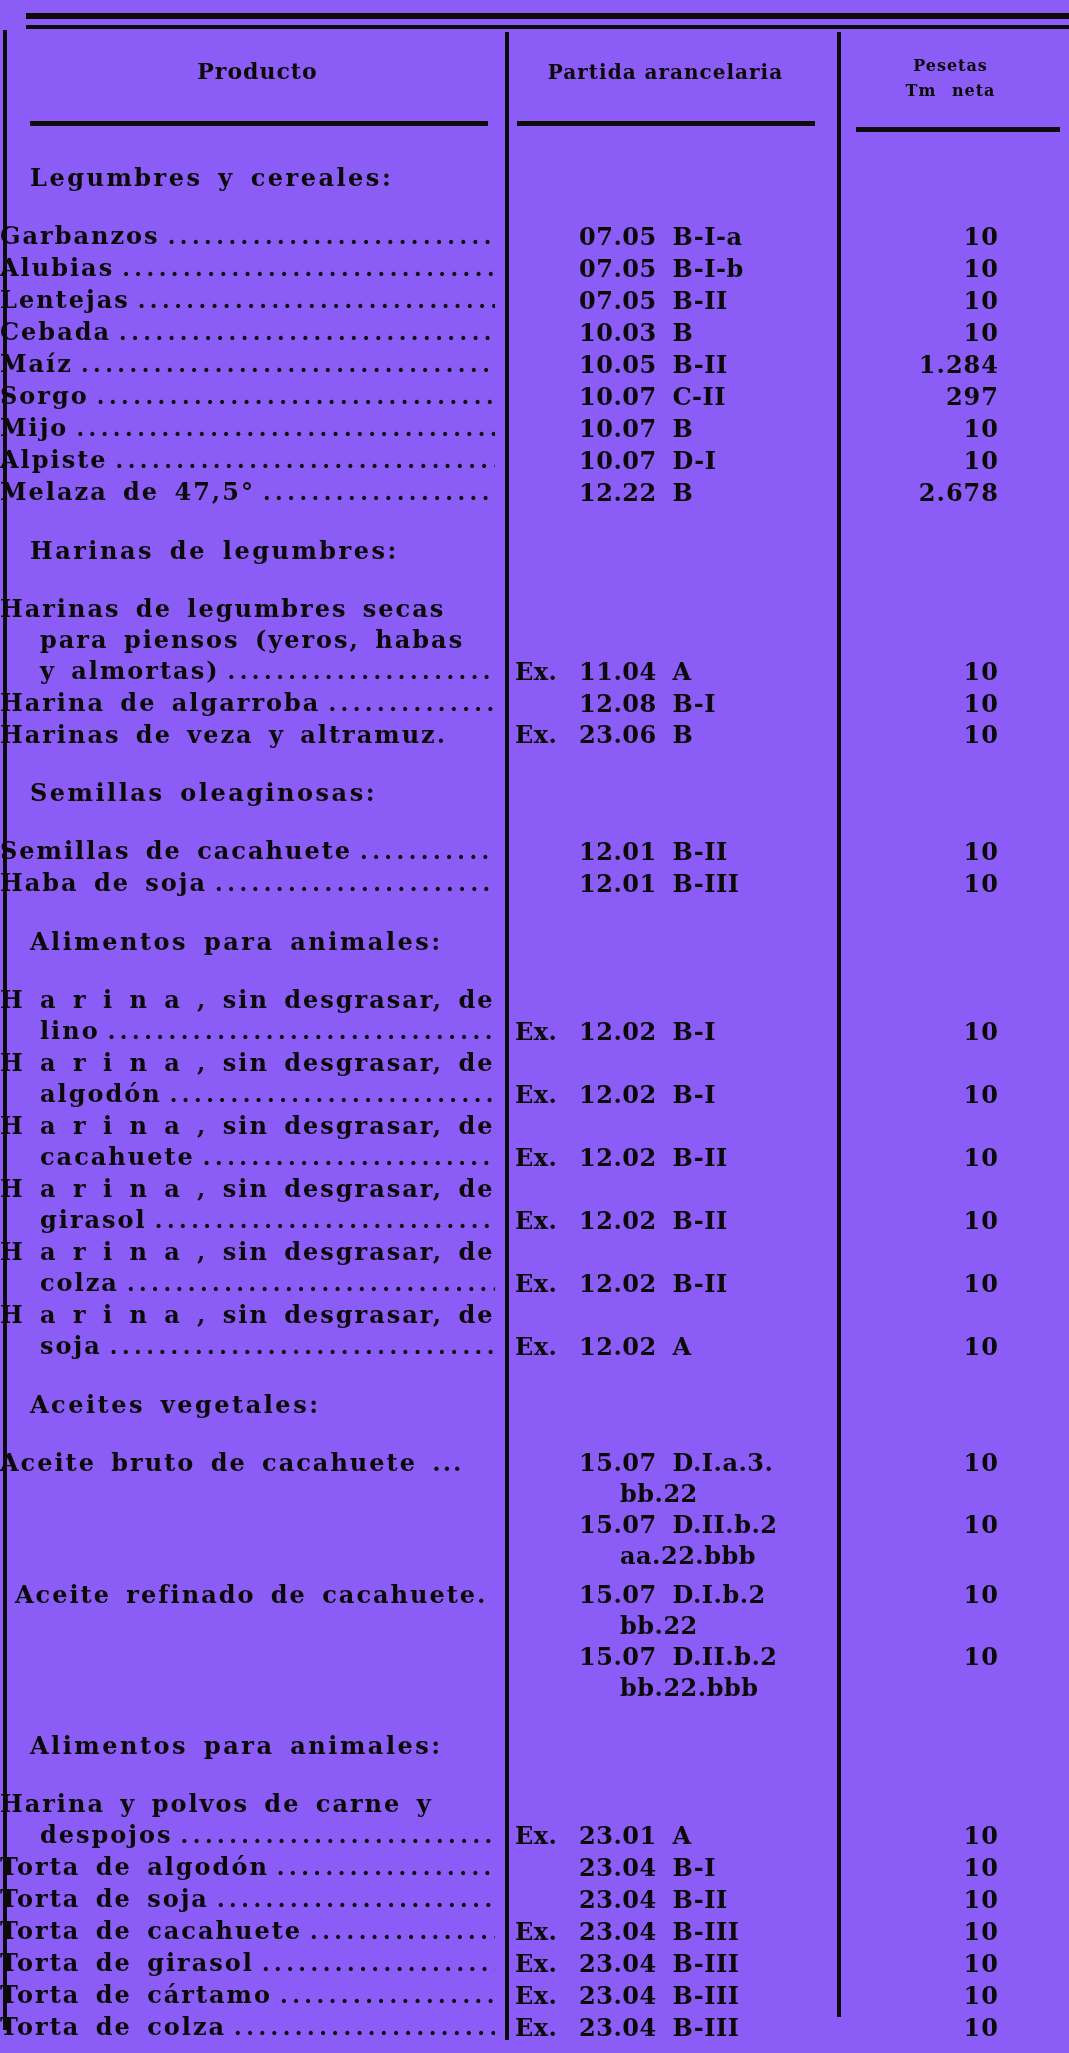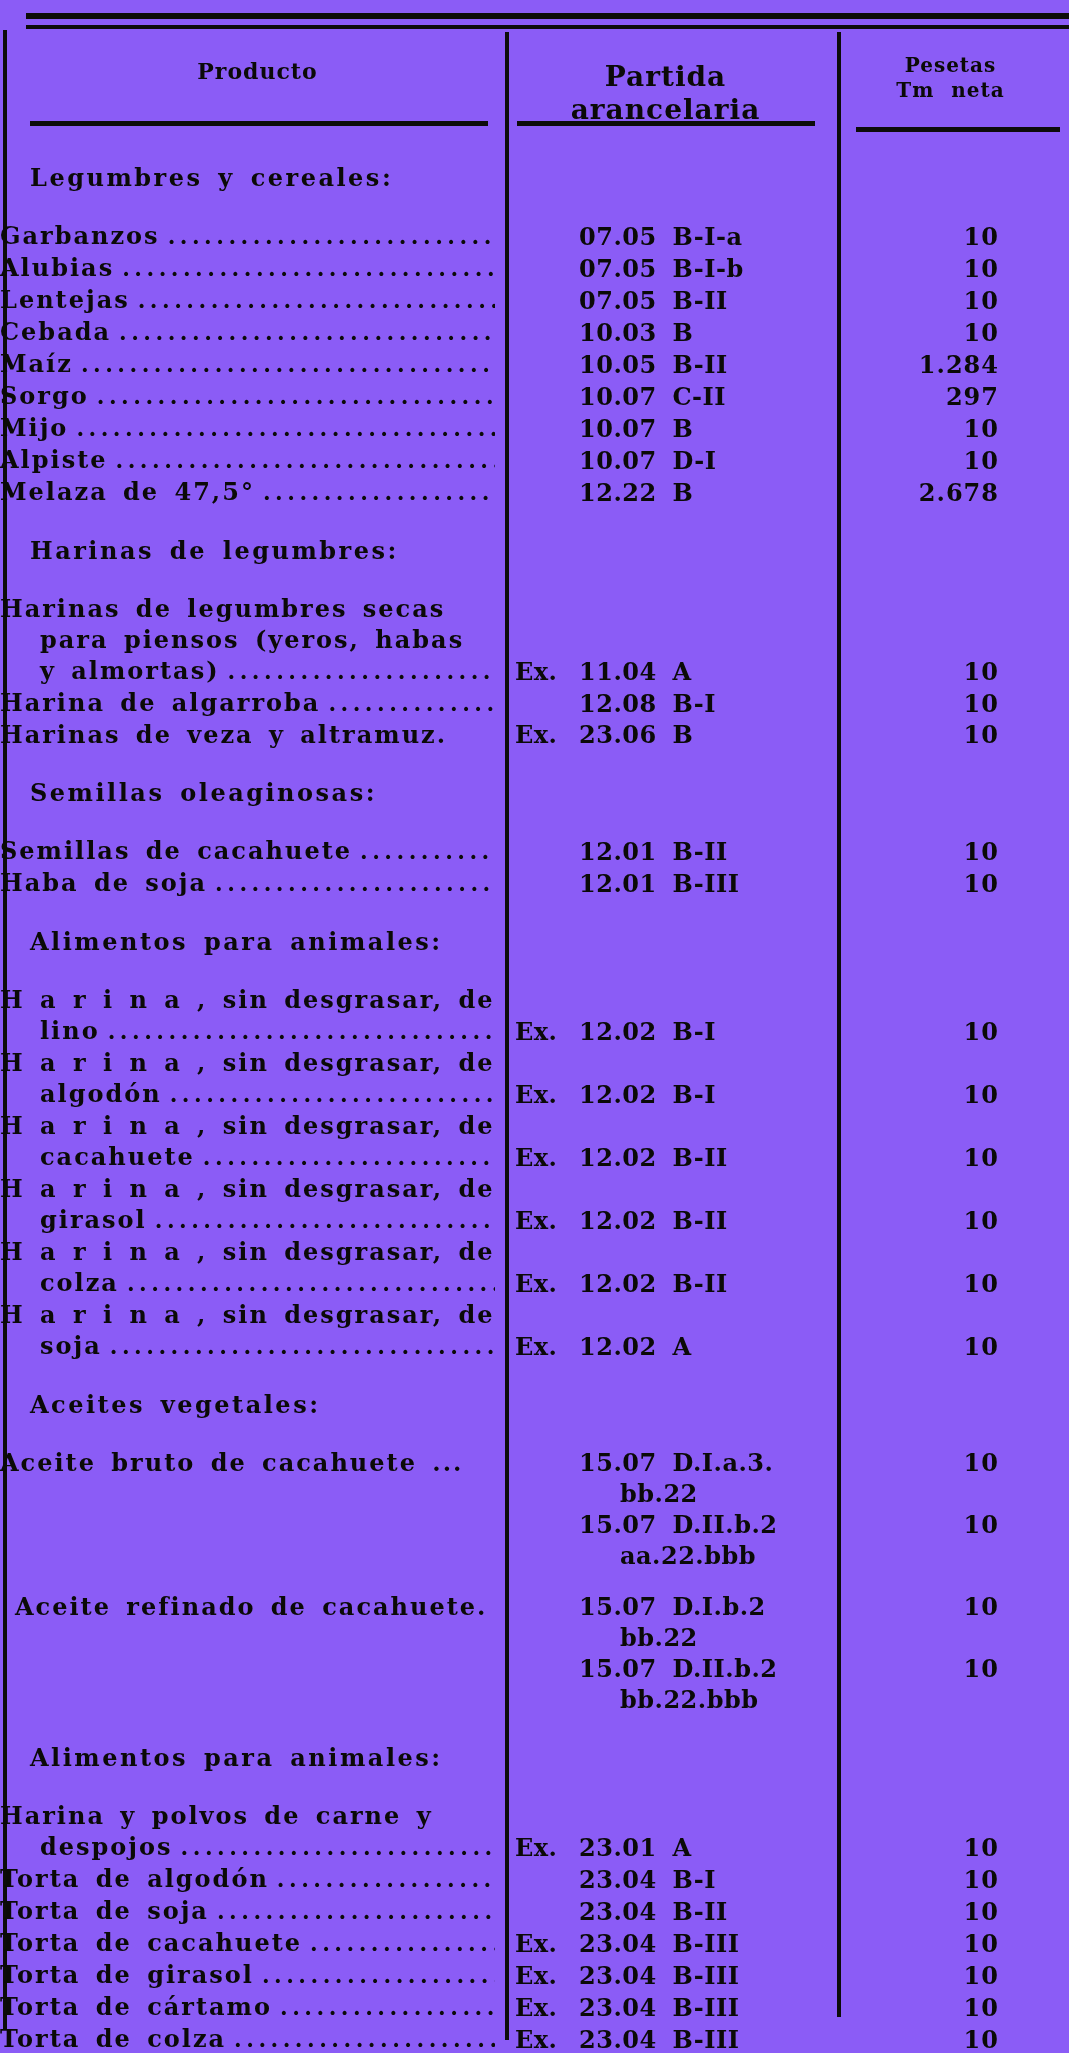--- a/index.html
+++ b/index.html
@@ -18,37 +18,37 @@
   #rule-top-2{left:26px;right:0;top:25px;height:4px;}
   #border-left{left:3px;width:4px;top:30px;height:2000px;}
   #sep-1{left:505px;width:4px;top:32px;height:2008px;}
   #sep-2{left:837px;width:4px;top:32px;height:1985px;}
   #uline-1{left:30px;width:458px;top:121px;height:5px;}
   #uline-2{left:517px;width:298px;top:121px;height:5px;}
   #uline-3{left:856px;width:204px;top:127px;height:5px;}
   
   .hdr{position:absolute;text-align:center;letter-spacing:1px;}
   #hdr-producto{left:30px;width:455px;top:58px;font-size:22px;}
-  #hdr-partida{left:513px;width:305px;top:60px;font-size:28px;}
-  #hdr-pesetas{left:843px;width:215px;top:53px;font-size:20px;line-height:25px;}
+  #hdr-partida{left:513px;width:305px;top:60px;font-size:20px;}
+  #hdr-pesetas{left:843px;width:215px;top:53px;font-size:16px;line-height:25px;}
   #hdr-pesetas .l2{word-spacing:9px;}
   
   #content{position:absolute;left:0;right:0;top:150px;font-size:24px;line-height:31px;}
   .section-heading{
     margin:27px 0 27px 30px;
     letter-spacing:2.5px;word-spacing:5px;
   }
   #content .section:first-child .section-heading{margin-top:12px;}
   .row{
     display:grid;
     grid-template-columns:505px 332px 1fr;
     align-items:end;
   }
   .row.vstart{align-items:start;}
-  .row.gap{margin-top:20px;}
+  .row.gap{margin-top:8px;}
   .prod-cell{padding-right:10px;min-height:1px;}
   .prod-line{display:flex;align-items:baseline;letter-spacing:2px;word-spacing:5px;white-space:nowrap;}
   .prod-line.cont{padding-left:40px;}
   .prod-line.offset{padding-left:15px;}
   .leader{
     flex:1;overflow:hidden;margin-left:8px;
     letter-spacing:4.5px;font-size:22px;white-space:nowrap;
     min-width:0;
   }
   .part-cell{padding-left:10px;letter-spacing:0.5px;}

